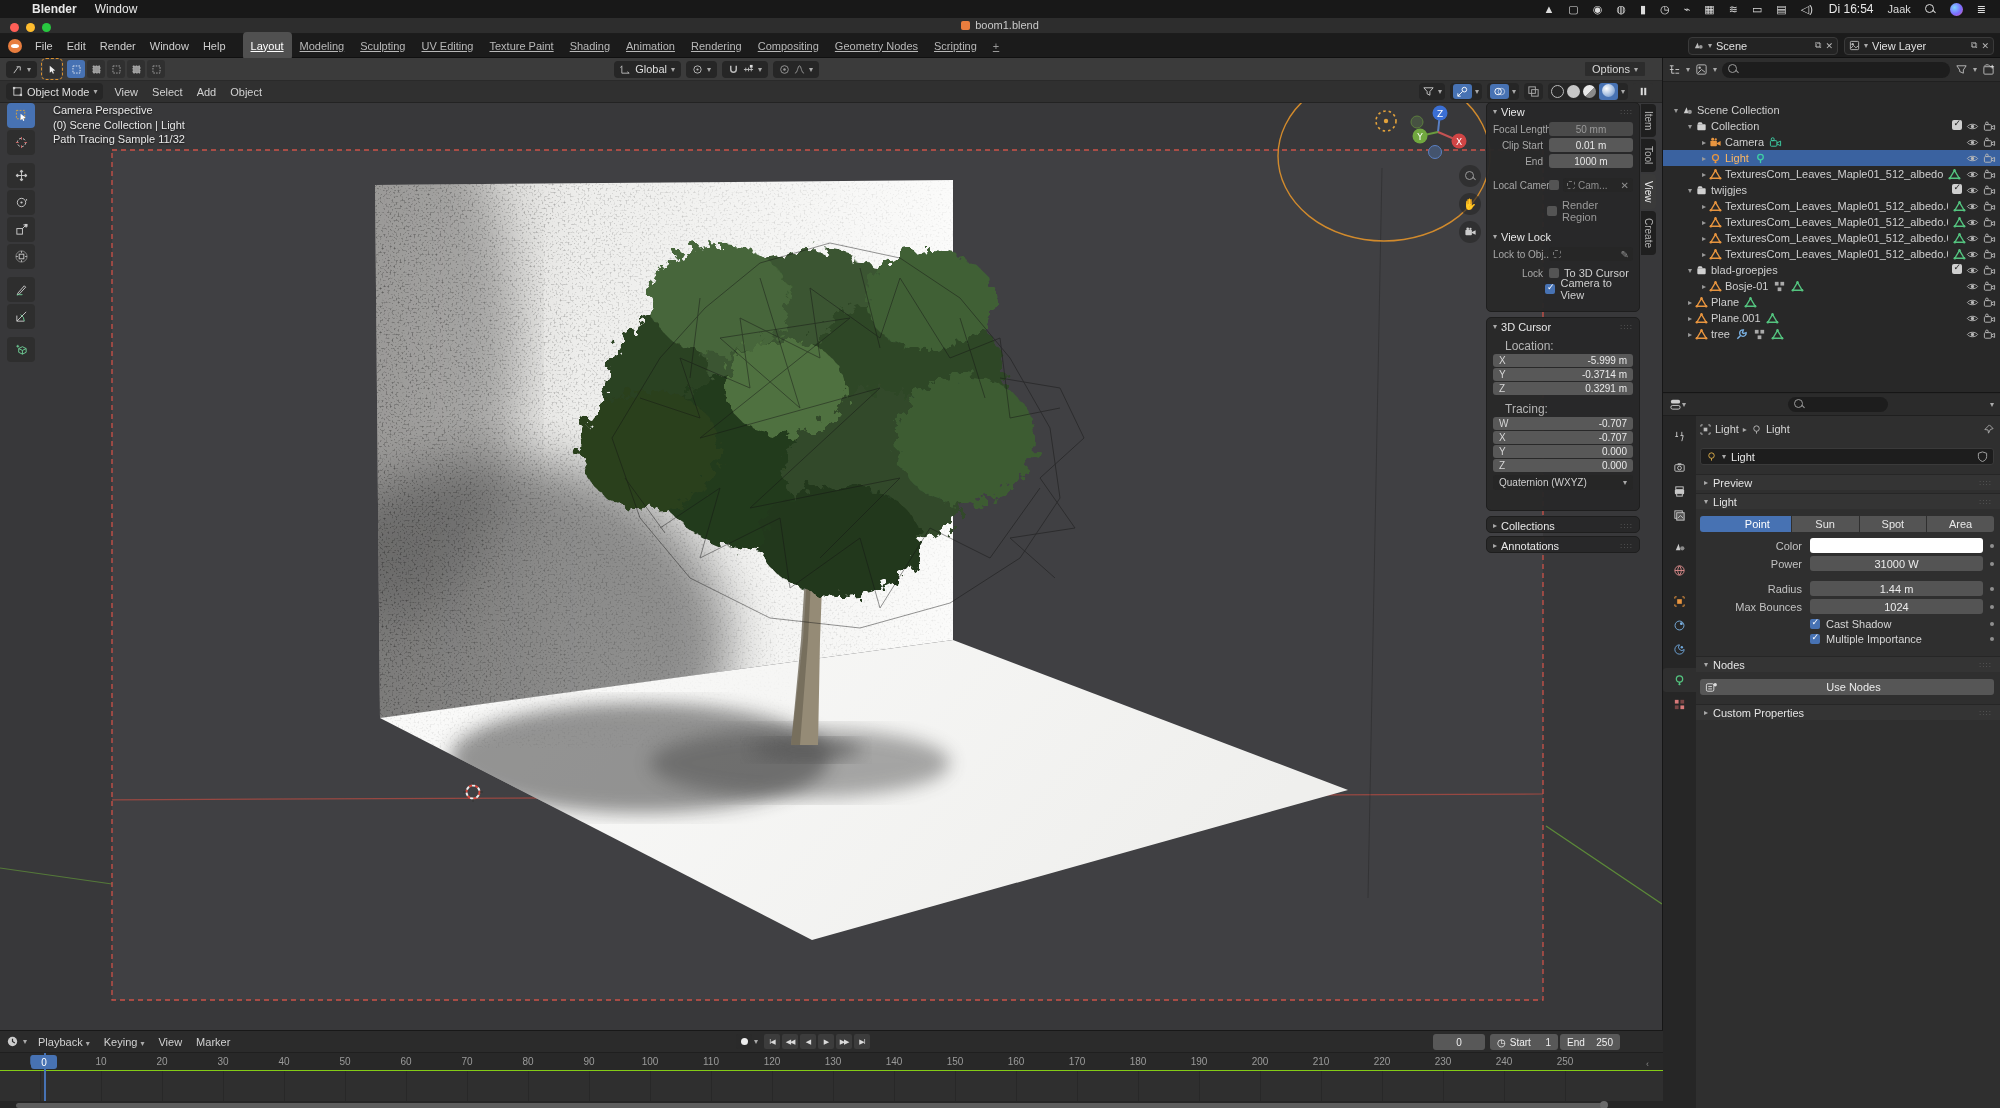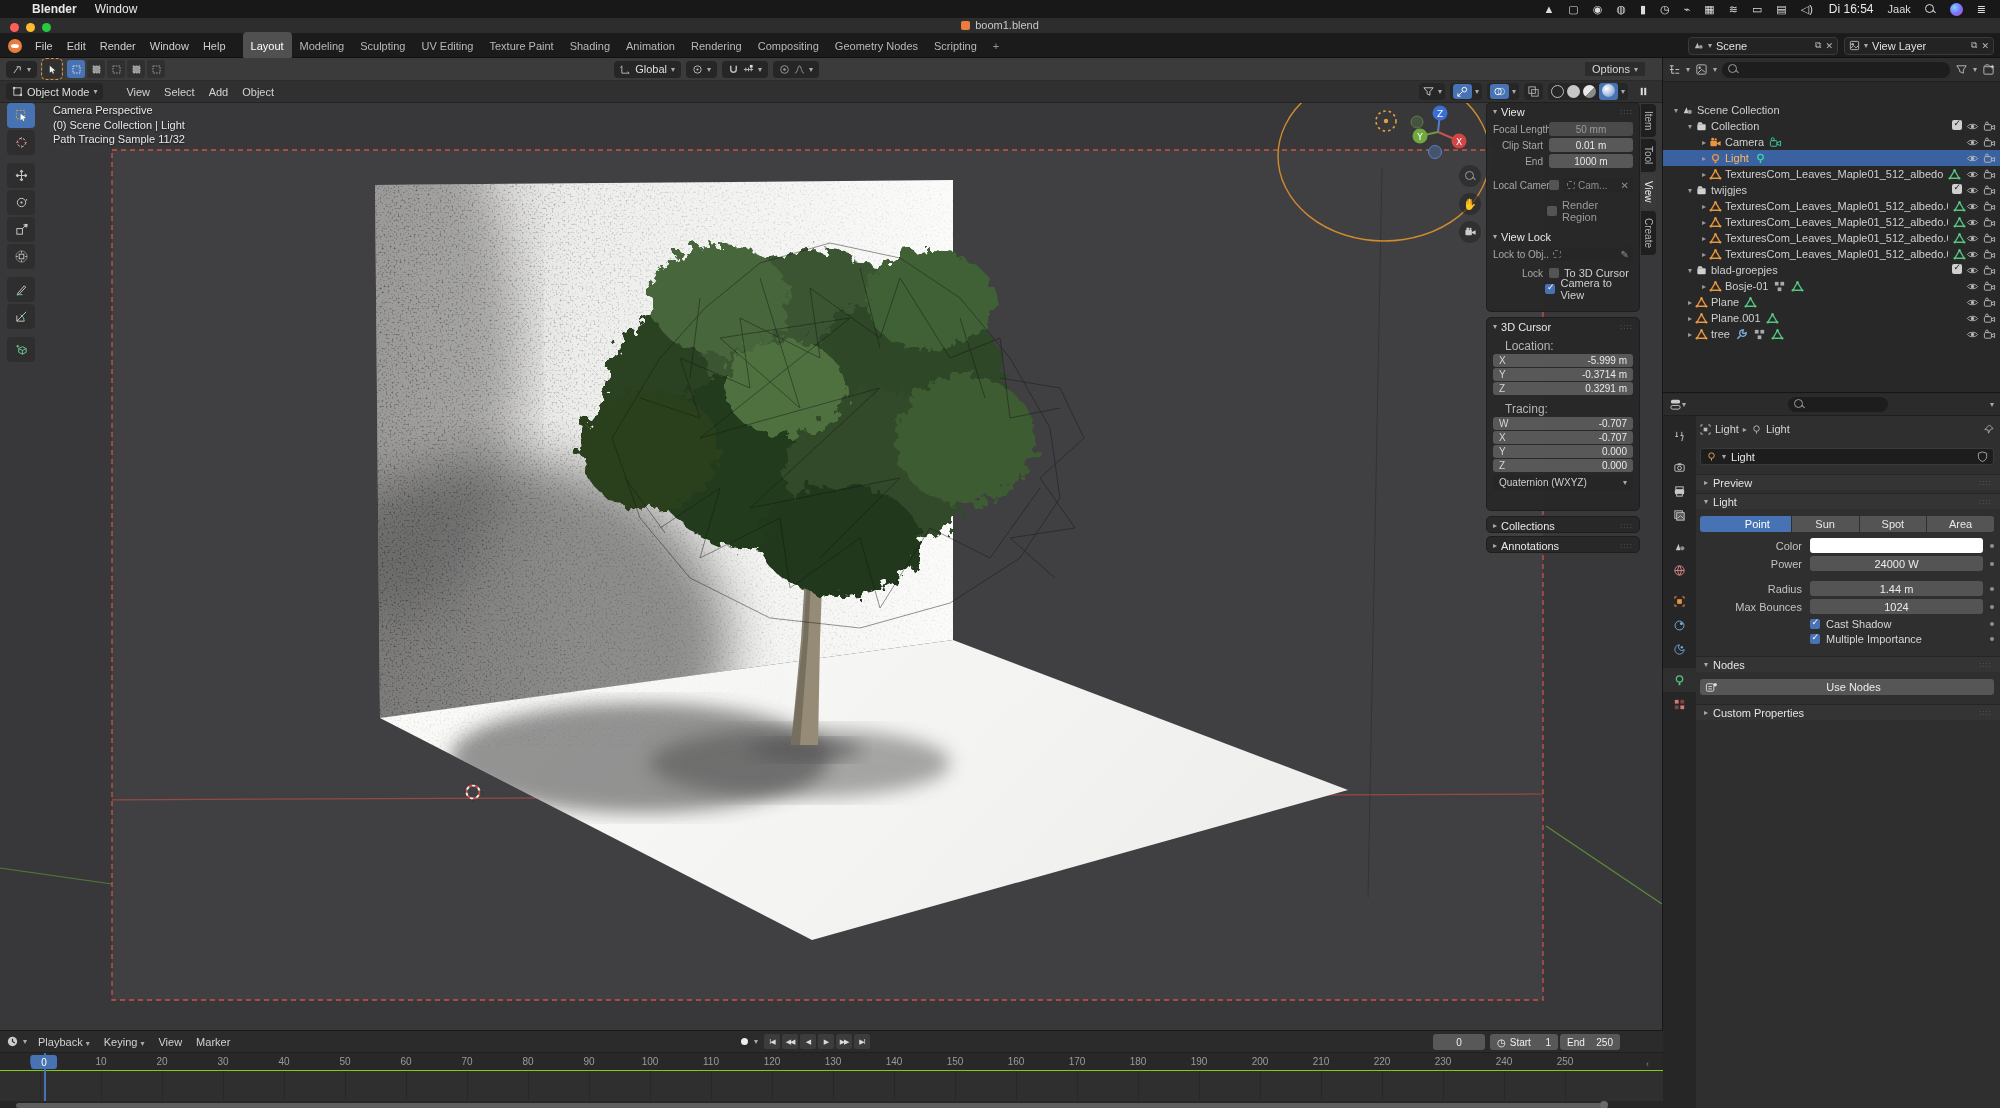--- a/index.html
+++ b/index.html
@@ -23,33 +23,33 @@
   .titlebar{left:0;top:18px;width:2000px;height:16px;background:#2d2d2d;border-bottom:1px solid #1c1c1c;}
   .tl{width:9px;height:9px;border-radius:50%;display:inline-block;margin-right:7px;}
   .titletext{position:absolute;left:0;right:0;top:1px;text-align:center;color:#c9c9c9;font-size:11px;}
   .docicon{display:inline-block;width:9px;height:9px;border-radius:2px;background:#e87d3e;margin-right:5px;vertical-align:-1px;}
   
   .topbar{left:0;top:34px;width:2000px;height:24px;background:#1b1b1b;display:flex;align-items:center;padding:0 6px;border-bottom:1px solid #101010;}
   .blogo{width:14px;height:14px;border-radius:50%;background:#e87d3e;position:relative;margin:0 6px 0 2px;}
   .blogo::after{content:"";position:absolute;left:3px;top:5px;width:8px;height:4px;border-radius:50%;background:#fff;}
   .menuitem{padding:0 7px;color:#cfcfcf;}
   .wstabs{display:flex;margin-left:10px;}
-  .wstab{padding:8px 8px;color:#b8b8b8;border-radius:4px;white-space:nowrap;}
+  .wstab{padding:8px 8px;color:#b8b8b8;border-radius:4px;white-space:nowrap;text-decoration:underline;}
   .wstab.active{background:#505050;color:#fff;}
   .wstab.add{color:#999;}
   .tb-right{margin-left:auto;display:flex;align-items:center;gap:6px;}
   .selbox{display:flex;align-items:center;background:#232323;border:1px solid #3a3a3a;border-radius:4px;height:18px;padding:0 4px;gap:4px;width:150px;}
   .selbox .lbl{flex:1;color:#e0e0e0;}
   .miniic{color:#b9b9b9;font-size:9px;}
   
   .viewport{left:0;top:58px;width:1663px;height:972px;background:#38383a;overflow:hidden;border-right:1px solid #161616;}
   .rightcol{left:1663px;top:58px;width:337px;height:1050px;background:#282828;}
   
   .vprow1{left:0;top:0;width:1663px;height:23px;background:#3b3b3b;border-bottom:1px solid #2a2a2a;display:flex;align-items:center;padding:0 6px;gap:6px;}
-  .vprow2{left:0;top:23px;width:1663px;height:22px;background:#303030;border-bottom:1px solid #232323;display:flex;align-items:center;padding:0 6px;gap:16px;}
+  .vprow2{left:0;top:23px;width:1663px;height:22px;background:#303030;border-bottom:1px solid #232323;display:flex;align-items:center;padding:0 6px;gap:4px;}
   .pill{display:flex;align-items:center;gap:4px;background:#262626;border-radius:4px;height:17px;padding:0 6px;color:#dedede;}
   .hmenu{padding:0 7px;color:#d2d2d2;}
   .toolbtn{width:18px;height:18px;border-radius:3px;display:flex;align-items:center;justify-content:center;background:#303030;color:#ccc;}
   .toolbtn.activeblue{background:#4772b3;color:#fff;}
   .dashedsel{outline:1px dashed #d89030;outline-offset:1px;}
   .chev{font-size:8px;color:#aaa;}
   .grow{flex:1;}
   .optbtn{display:flex;gap:4px;align-items:center;background:#2c2c2c;border-radius:1px;padding:1px 7px;color:#d8d8d8;}
   .segpill{display:flex;align-items:center;background:#262626;border-radius:4px;height:17px;padding:0 3px;gap:3px;}
   .ballicon{width:13px;height:13px;border-radius:50%;display:inline-block;}
@@ -1360,21 +1360,21 @@
               <span class="segbtn">Area</span>
             </span>
           </div>
         <div class="p-row" style="top:122px;">
           <span class="p-label">Color</span>
           <span class="p-widefield" style="background:#fff;"></span>
             <span class="p-dot"></span>
         </div>
         <div class="p-row" style="top:140px;">
           <span class="p-label">Power</span>
-          <span class="p-widefield">24000 W</span>
+          <span class="p-widefield">31000 W</span>
             <span class="p-dot"></span>
         </div>
         <div class="p-row" style="top:165px;">
           <span class="p-label">Radius</span>
           <span class="p-widefield">1.44 m</span>
             <span class="p-dot"></span>
         </div>
         <div class="p-row" style="top:183px;">
           <span class="p-label">Max Bounces</span>
           <span class="p-widefield">1024</span>

